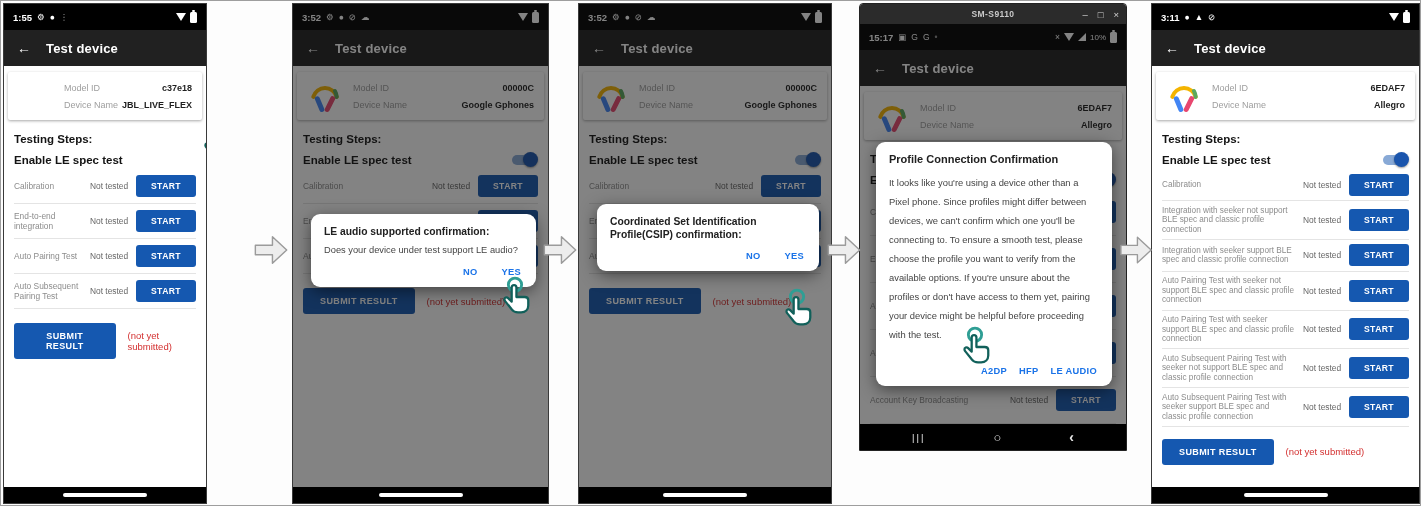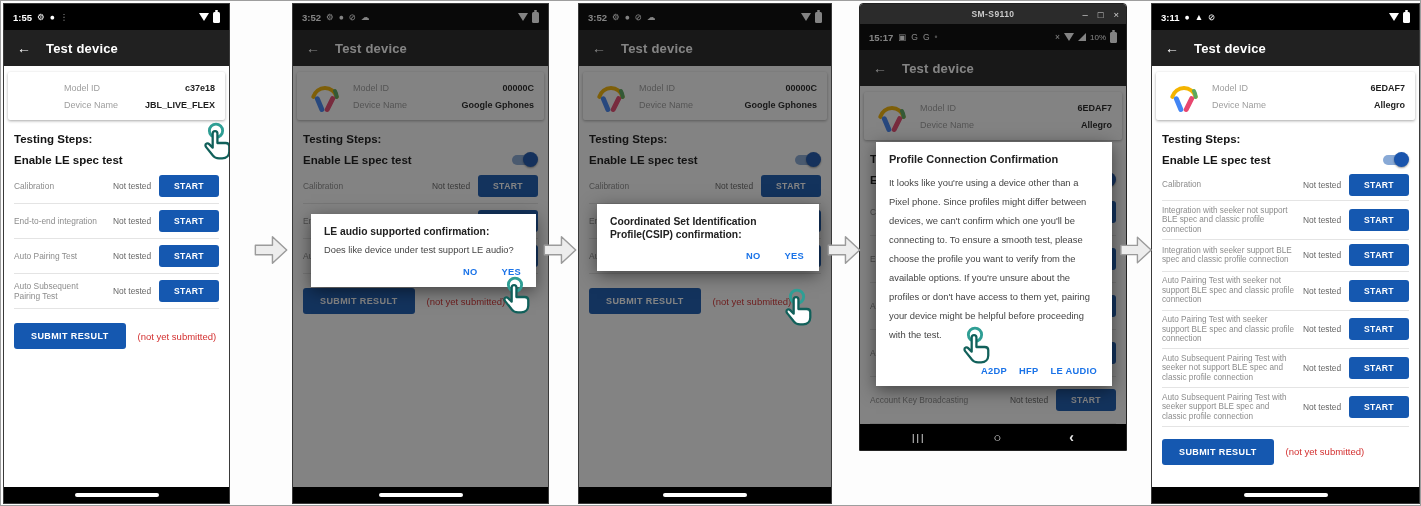--- a/index.html
+++ b/index.html
@@ -45,32 +45,32 @@
   .start-btn{width:60px;flex:none;padding:6px 0;font-size:8.6px;text-align:center;}
   .submit-row{display:flex;align-items:center;gap:12px;margin-top:14px;}
   .submit-btn{padding:8px 17px;font-size:9px;}
   .submit-note{color:#d32f2f;font-size:9.5px;}
 
   .navbar{position:absolute;left:0;right:0;bottom:0;height:16px;background:#000;display:flex;align-items:center;justify-content:center;z-index:4;}
   .home-pill{width:84px;height:4px;background:#fff;border-radius:2px;cursor:pointer;}
 
   .scrim{position:absolute;inset:0;background:rgba(18,18,18,.52);z-index:3;}
 
-  .dialog{position:absolute;left:18px;right:12px;background:#fff;border-radius:0;z-index:5;
+  .dialog{position:absolute;left:18px;right:12px;background:#fff;border-radius:9px;z-index:5;
           box-shadow:0 4px 16px rgba(0,0,0,.5);padding:11px 13px 8px;}
   .dialog-title{font-size:10.3px;font-weight:700;color:#212121;line-height:13px;margin-bottom:6px;}
   .dialog-body{font-size:9.3px;color:#444;line-height:12.5px;}
   .dialog-actions{display:flex;justify-content:flex-end;gap:24px;margin:10px 2px 2px;}
   .dlg-btn{color:#1a73e8;font-weight:700;font-size:9.3px;background:none;border:none;padding:0;letter-spacing:.3px;font-family:inherit;cursor:pointer;}
 
   .cursor{position:absolute;width:36px;height:46px;z-index:6;}
   .flow-arrow{position:absolute;top:230px;width:37px;height:38px;z-index:9;}
 
   
-  #p1{left:2px;width:227px;}
+  #p1{left:2px;width:204px;}
   #p2{left:291px;width:257px;}
   #p3{left:577px;width:254px;}
   #p4w{position:absolute;top:2px;left:858px;width:268px;height:448px;display:flex;flex-direction:column;border:1px solid #222;border-radius:4px 4px 0 0;box-sizing:border-box;overflow:hidden;}
   #p5{left:1150px;width:269px;}
   #a1{left:252px;} #a2{left:541px;} #a3{left:825px;} #a4{left:1119px;width:33px;}
 
   #p2 .dialog{top:210px;} #p3 .dialog{top:200px;}
 
   
   .chrome{height:20px;background:#2b2b2b;color:#c9c9c9;display:flex;align-items:center;position:relative;flex:none;}
@@ -225,21 +225,21 @@
         <button class="btn submit-btn">SUBMIT RESULT</button>
         <span class="submit-note">(not yet submitted)</span>
       </div>
     </div>
     <div class="scrim"></div>
     <div class="navbar">
         <span class="home-pill"></span>
       </div>
     <div class="dialog">
       <div class="dialog-title">LE audio supported confirmation:</div>
-      <div class="dialog-body">Does like device under test support LE audio?</div>
+      <div class="dialog-body">Does your device under test support LE audio?</div>
       <div class="dialog-actions">
         <button class="dlg-btn">NO</button>
         <button class="dlg-btn">YES</button>
       </div>
     </div>
     <svg class="cursor" style="left:204px;top:270px" viewBox="0 0 38 46">
       <circle cx="19" cy="10" r="7" fill="none" stroke="#2f9e94" stroke-width="3"></circle>
       <path d="M15.5 13 V28 L11.8 24.2 C10.2 22.6 7.6 23.6 7.9 25.7 C8 26.4 8.3 27 8.8 27.6 L15.5 36 C17 38 19.5 39.2 22.2 39.2 H25.5 C29.9 39.2 33 36.2 33 32 V26.5 C33 24.3 31.4 23 29.2 23 H20.5 V13 C20.5 11.6 19.4 10.5 18 10.5 C16.6 10.5 15.5 11.6 15.5 13 Z" fill="#fff" stroke="#11605a" stroke-width="2.4" stroke-linejoin="round"></path>
     </svg>
   </div>

